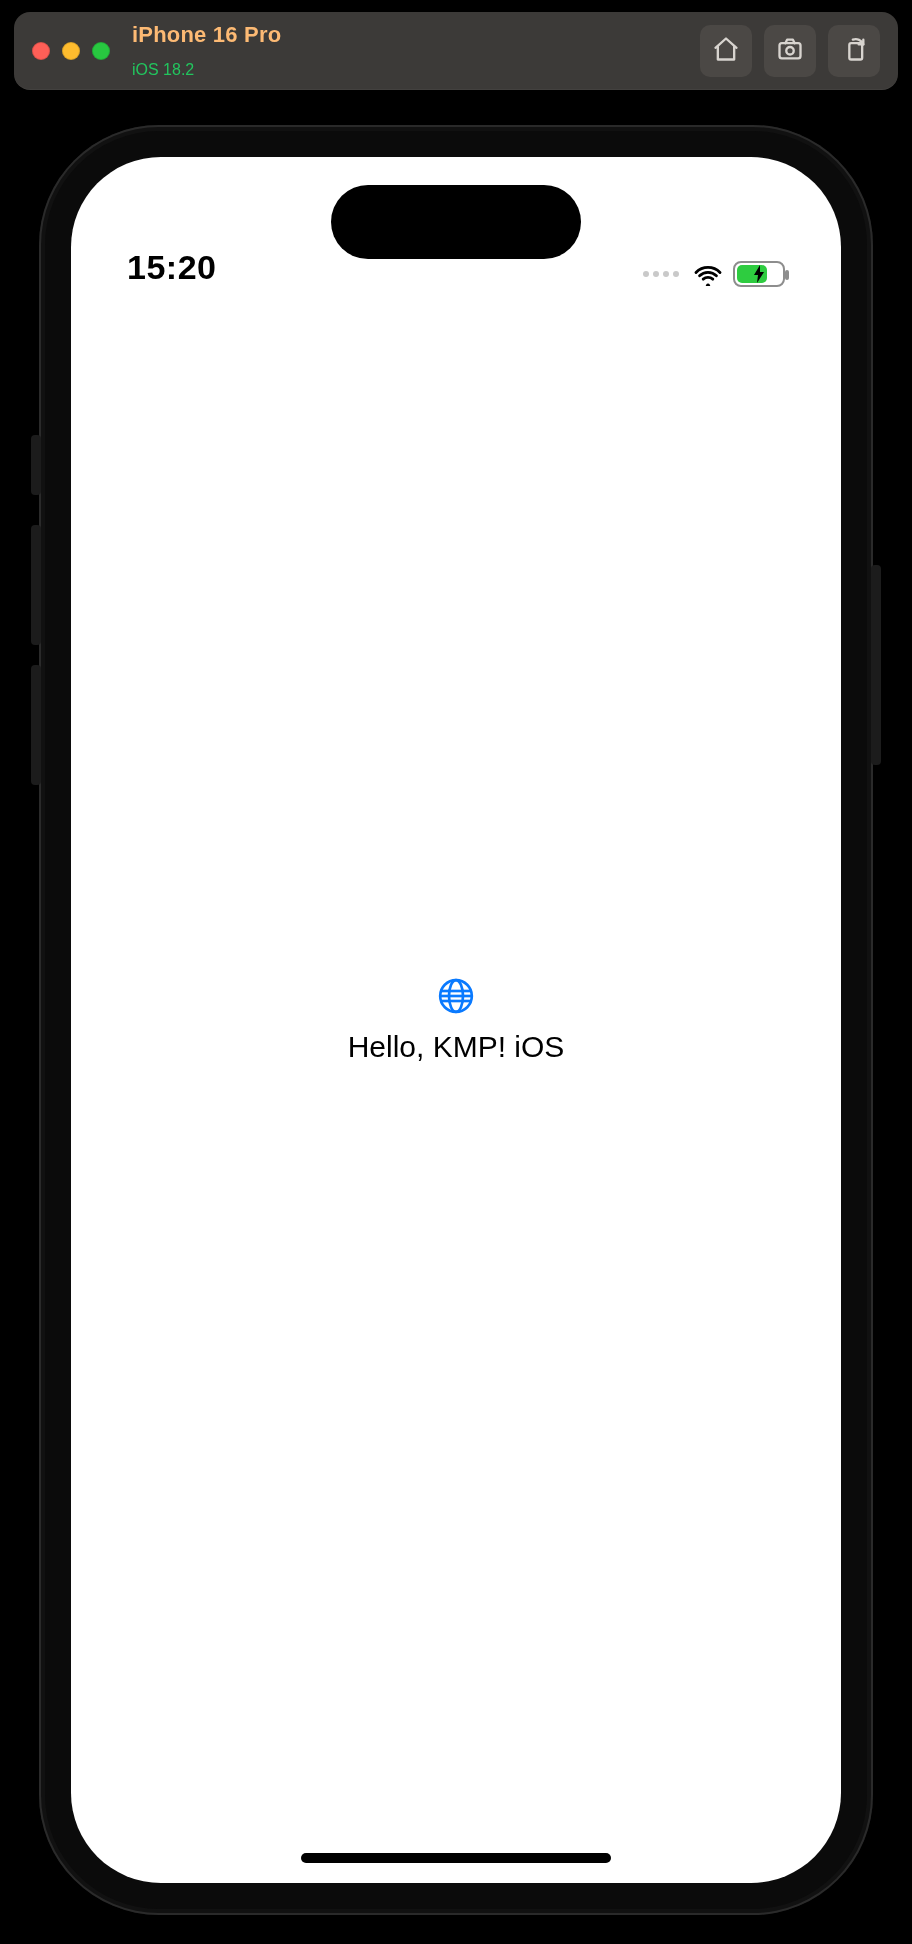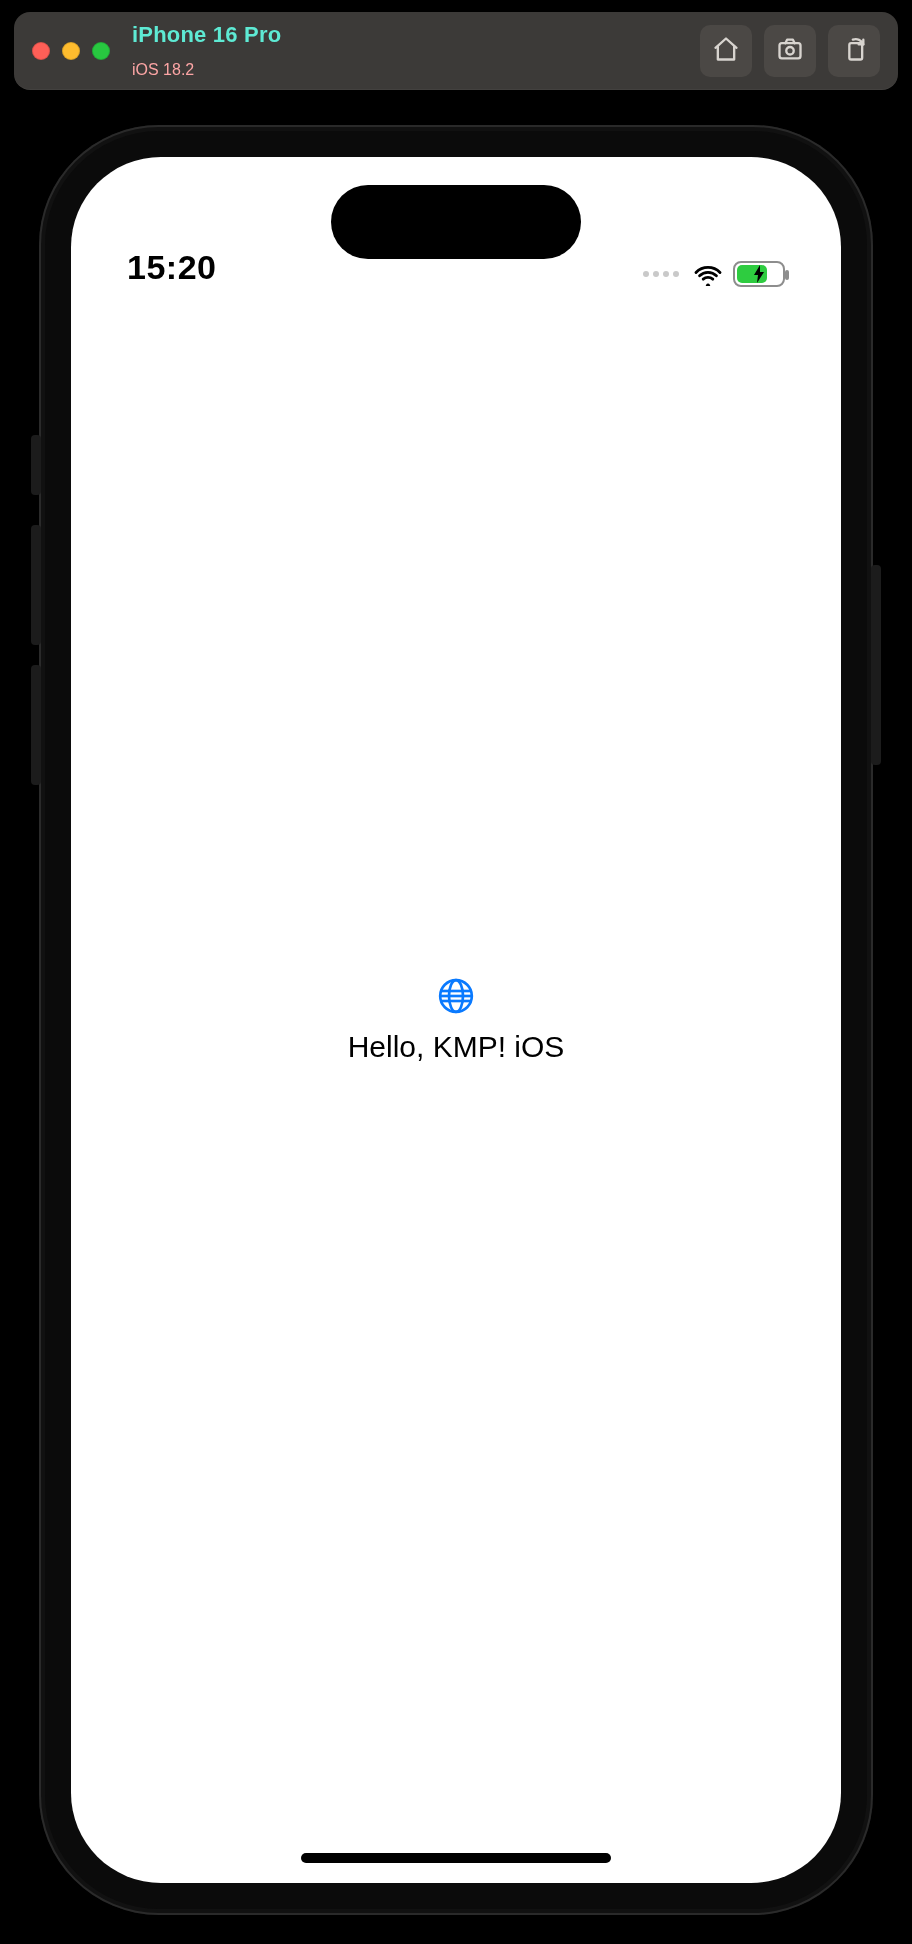--- a/index.html
+++ b/index.html
@@ -22,22 +22,22 @@
       align-items: center;
       padding: 0 18px;
       box-shadow: inset 0 -1px 0 rgba(255,255,255,.04), 0 1px 0 rgba(0,0,0,.6);
     }
     .traffic { display: flex; gap: 12px; align-items: center; }
     .dot { width: 18px; height: 18px; border-radius: 50%; }
     .dot.red    { background: #ff5f57; box-shadow: inset 0 0 0 1px rgba(0,0,0,.15); }
     .dot.yellow { background: #febc2e; box-shadow: inset 0 0 0 1px rgba(0,0,0,.15); }
     .dot.green  { background: #28c840; box-shadow: inset 0 0 0 1px rgba(0,0,0,.15); }
     .sim-titles { margin-left: 22px; display: flex; flex-direction: column; line-height: 1.1; }
-    .sim-title  { color: #5eead4; font-weight: 700; font-size: 22px; letter-spacing: .2px; }
-    .sim-sub    { color: #fca5a5; font-weight: 500; font-size: 16px; margin-top: 14px; }
+    .sim-title  { color: #fdba74; font-weight: 700; font-size: 22px; letter-spacing: .2px; }
+    .sim-sub    { color: #22c55e; font-weight: 500; font-size: 16px; margin-top: 14px; }
     .sim-actions { margin-left: auto; display: flex; gap: 12px; }
     .sim-btn {
       width: 52px; height: 52px; border-radius: 10px;
       background: #4b4845;
       display: flex; align-items: center; justify-content: center;
       color: #d8d4cf;
     }
     .sim-btn svg { stroke: currentColor; }
 
     

